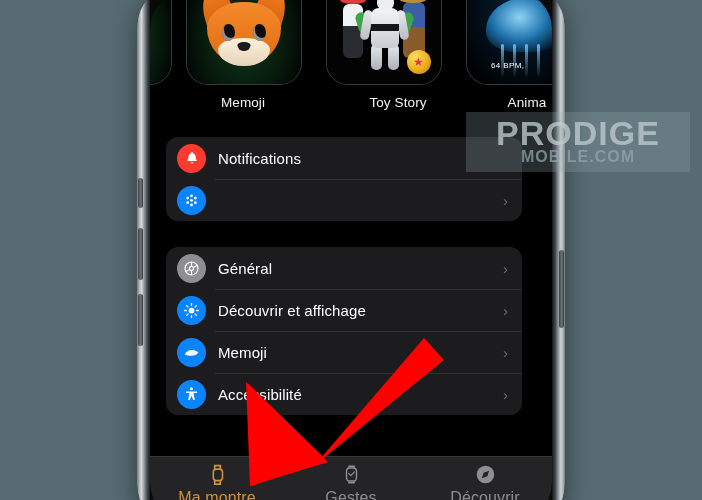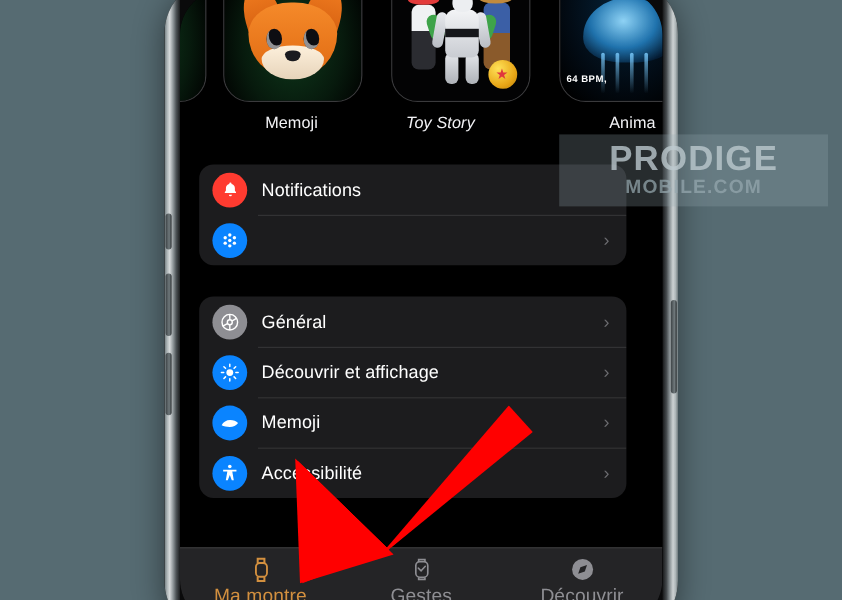--- a/index.html
+++ b/index.html
@@ -111,30 +111,30 @@
     position: absolute;
     top: 104px;
     width: 114px;
     text-align: center;
     color: #f2f2f5;
     font-size: 13.5px;
     letter-spacing: 0.1px;
     white-space: nowrap;
   }
   .face-label.l-memoji   { left: 36px; }
-  .face-label.l-toystory { left: 160px; font-style: italic; }
+  .face-label.l-toystory { left: 191px; }
   .face-label.l-animals  { left: 316px; text-align: center; padding-left: 4px; }
 
   .bpm-text {
     position: absolute;
-    left: 5px;
+    left: 24px;
     bottom: 14px;
     color: #ffffff;
     font-size: 8px;
-    font-weight: bold;
+    font-weight: normal;
     letter-spacing: 0.4px;
   }
 
   
   .fox-wrap {
     position: absolute;
     inset: 0;
     background: radial-gradient(ellipse at 50% 62%, #0f3a1c 0%, #071a0d 52%, #000 85%);
   }
   .fox-head {
@@ -334,21 +334,21 @@
     height: 60px;
     background: rgba(150,170,176,0.26);
     display: flex;
     flex-direction: column;
     justify-content: center;
     align-items: center;
     pointer-events: none;
   }
   .wm-1 {
     color: rgba(190,203,207,0.78);
-    font-size: 29px;
+    font-size: 34px;
     font-weight: bold;
     letter-spacing: 1px;
     line-height: 30px;
   }
   .wm-2 {
     color: rgba(150,168,174,0.72);
     font-size: 16px;
     font-weight: bold;
     letter-spacing: 1px;
     line-height: 18px;

